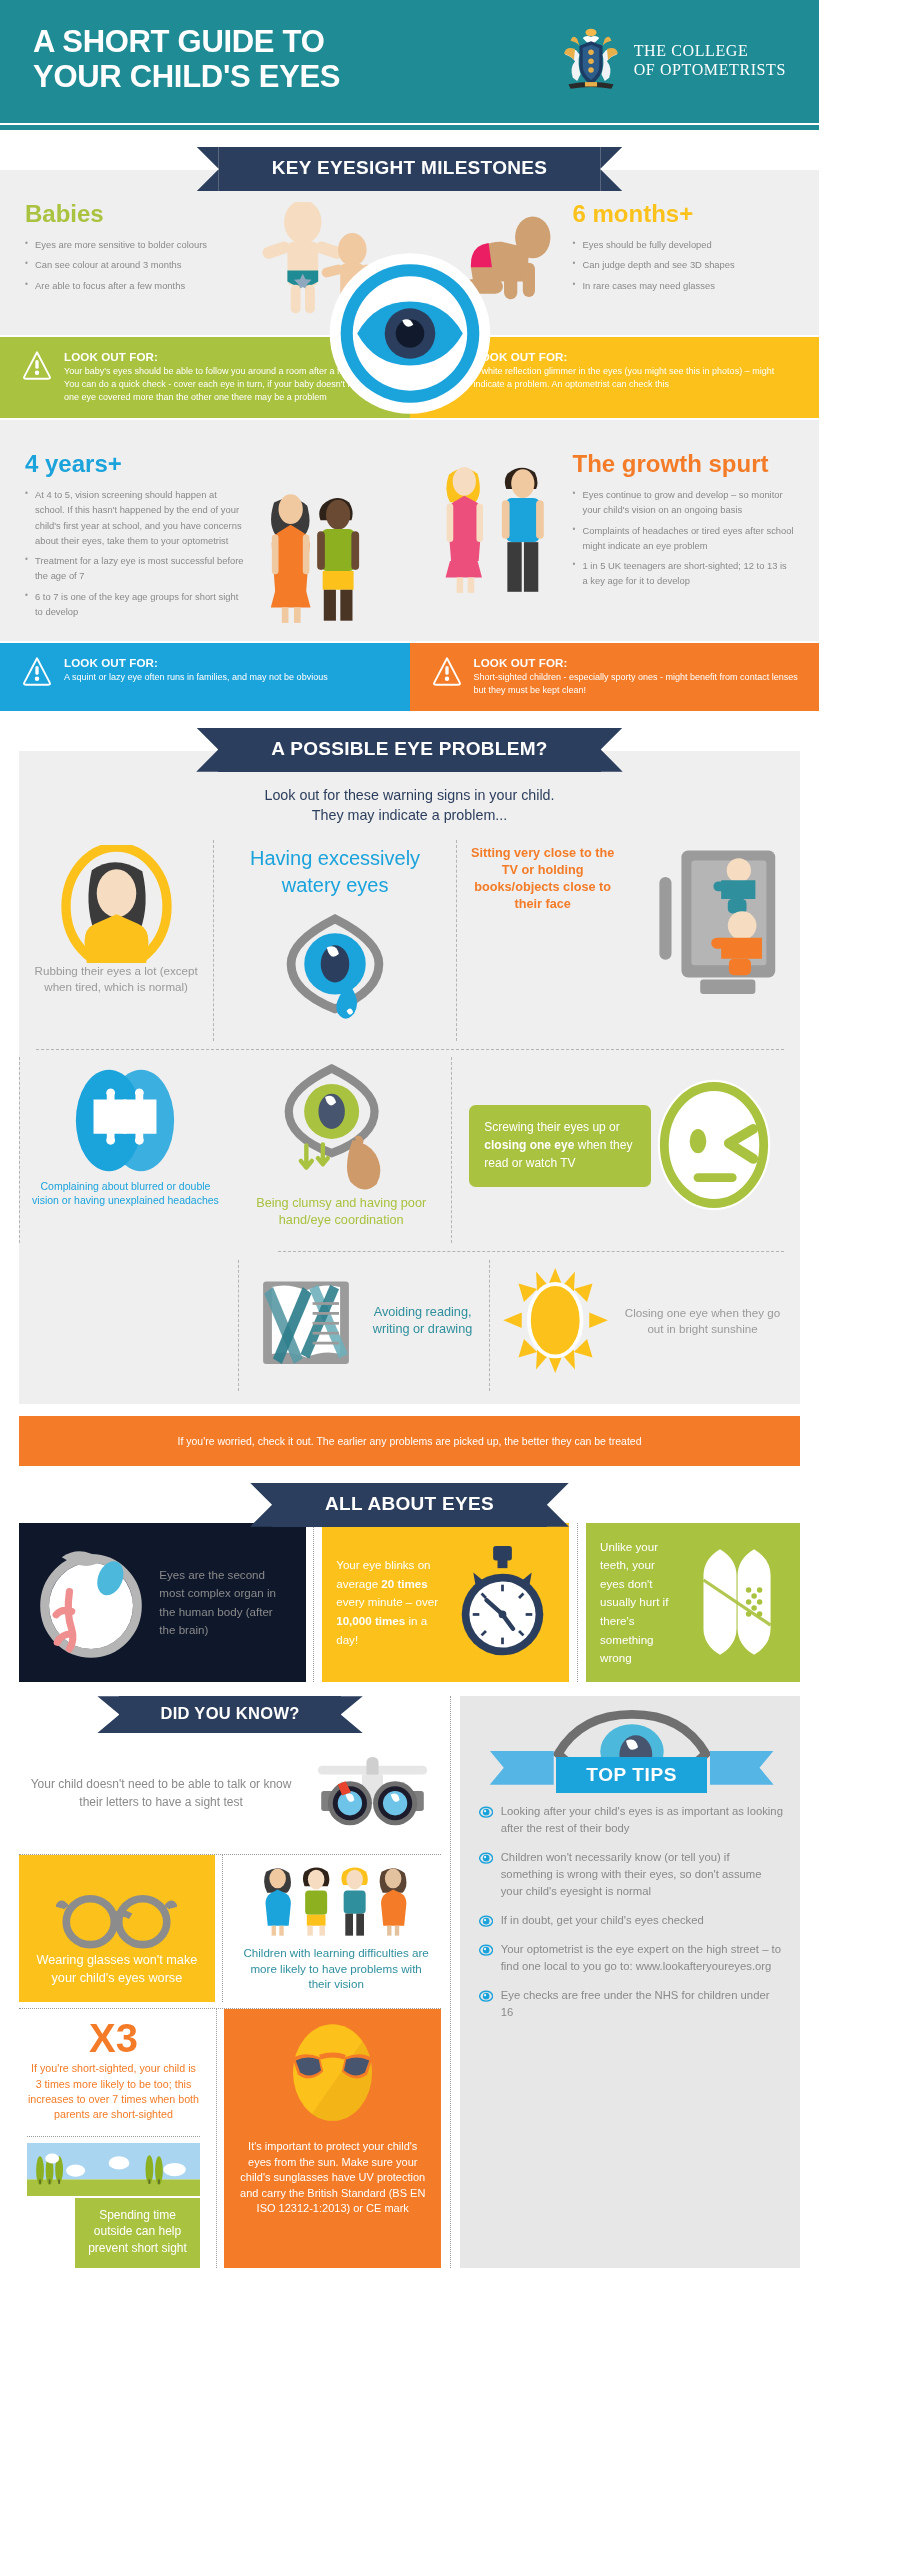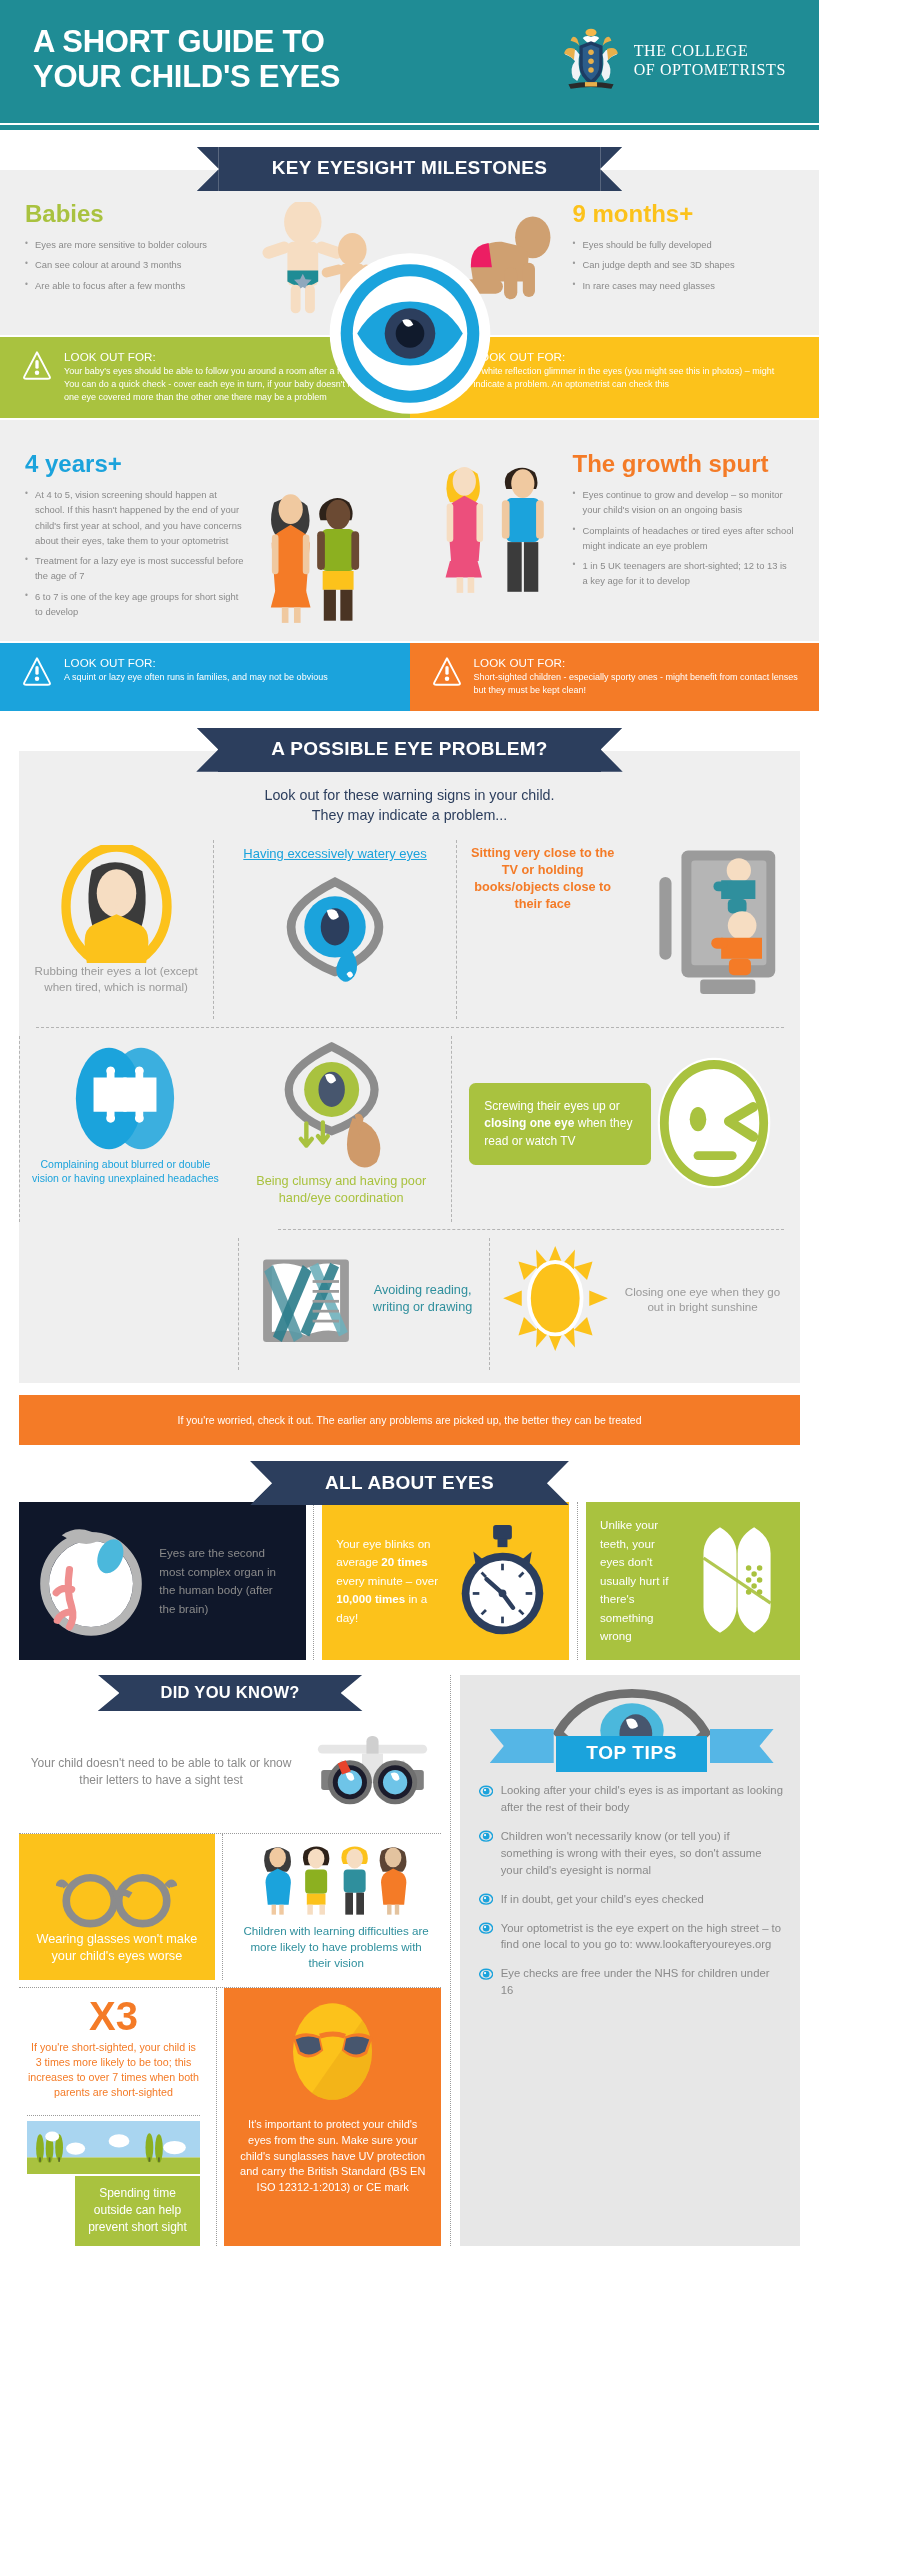--- a/index.html
+++ b/index.html
@@ -70,41 +70,41 @@
   .lof {
     width:50%; display:flex; gap:12px; padding:13.2px 19px 14.3px 22px; color:#fff;
     align-items:flex-start;
   }
   .lof.green  { background:#a9c23f; }
   .lof.yellow { background:#fcc21b; }
   .lof.blue   { background:#1ba3dc; }
   .lof.orange { background:#f47b27; }
   .lof-icon { flex:0 0 auto; width:30px; }
   .lof-body { flex:1; }
-  .lof-h { font-size:11.6px; font-weight:normal; margin-bottom:1.7px; letter-spacing:0.1px;}
+  .lof-h { font-size:11.6px; font-weight:bold; margin-bottom:1.7px; letter-spacing:0.1px;}
   .lof-p { font-size:9px; line-height:1.45; }
 
   
   .center-eye {
     position:absolute; left:50%; transform:translateX(-50%);
     width:165px; height:165px; z-index:6; pointer-events:none;
   }
 
   
   .sec { margin-top:16.5px; }
   .panel { background:#efefef; margin:0 19px; padding:0 0 13.2px 0; }
   .panel-top { margin-top:-21px; }
   .intro { text-align:center; color:#2c3e5d; font-size:14.3px; line-height:1.42; padding:34px 22px 14.3px 22px; white-space:pre-line;}
   .row3 { display:flex; align-items:stretch; }
   .col { position:relative; padding:5.5px 12px 14.3px 12px; }
   .vdiv { border-left:1.1px dashed #b4b4b4; }
   .hdiv { border-top:1.1px dashed #b4b4b4; margin:7.7px 16.5px; }
   .cap { font-size:11.6px; line-height:1.34; text-align:center; }
   .cap.grey   { color:#9a9a9a; }
-  .cap.blue   { color:#1ba3dc; font-size:13px;text-decoration:underline; }
+  .cap.blue   { color:#1ba3dc; font-size:20px; }
   .cap.orange { color:#f47b27; font-weight:bold; font-size:12.7px; }
   .cap.green  { color:#a9c23f; font-size:12.7px; }
   .cap.teal   { color:#2f8f9d; font-size:12.7px; }
   .cap.bluesm { color:#1ba3dc; font-size:10.5px; }
   .art-c { display:flex; justify-content:center; align-items:center; }
 
   .greenbox {
     background:#a9c23f; color:#fff; border-radius:6.6px;
     padding:14.3px 15.4px; font-size:12px; line-height:1.48; max-width:182px;
   }
@@ -248,21 +248,21 @@
                 <rect x="202" y="116" width="40" height="18" rx="9" fill="#f0c9a0" transform="rotate(14 222 125)"></rect>
                 <rect x="168" y="170" width="15" height="34" rx="7" fill="#f0c9a0"></rect>
                 <rect x="189" y="170" width="15" height="34" rx="7" fill="#f0c9a0"></rect>
               </svg>
             </div>
           </div>
         </div>
         <div class="m-cell">
           <div class="m-pad rev">
             <div class="m-text">
-              <div class="m-title yellow">9 months+</div>
+              <div class="m-title yellow">6 months+</div>
               <ul class="m-list">
                 <li>Eyes should be fully developed</li>
                 <li>Can judge depth and see 3D shapes</li>
                 <li>In rare cases may need glasses</li>
               </ul>
             </div>
             <div class="m-art">
               <svg width="127" height="116" viewBox="0 0 230 210">
                 <ellipse cx="168" cy="64" rx="32" ry="38" fill="#cfa071"></ellipse>
                 <path d="M56 118 q10 -48 56 -46 l34 8 q16 6 14 26 l-4 38 -96 0Z" fill="#cfa071"></path>

